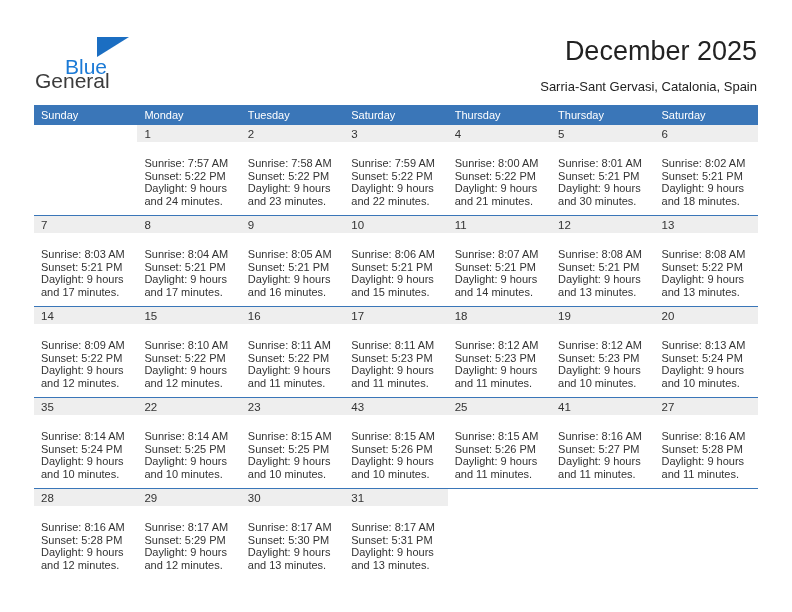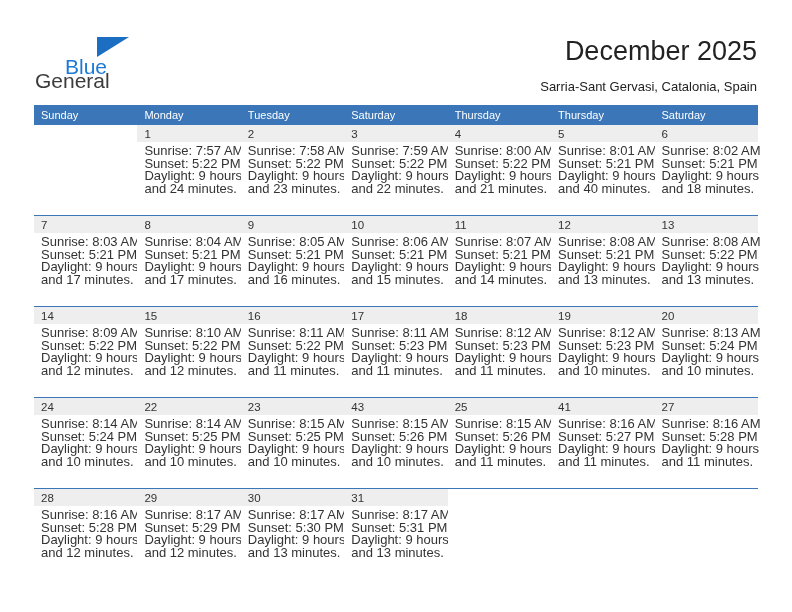--- a/index.html
+++ b/index.html
@@ -120,22 +120,22 @@
     height: 17px;
     padding: 1px 0 0 7px;
     font-size: 11.5px;
     color: #333333;
     line-height: 16px;
   }
   .cell-empty .daynum-bar {
     background: #ffffff;
   }
   .cell-body {
-    padding: 3px 6px 0 7px;
-    font-size: 13px;
+    padding: 15px 6px 0 7px;
+    font-size: 11px;
     line-height: 12.6px;
     color: #333333;
   }
   .cell-body div { white-space: nowrap; }
 </style>
 </head>
 <body>
 
 <div class="page">
 
@@ -220,21 +220,21 @@
               </div>
             </div>
           </td>
           <td>
             <div class="cell-inner">
               <div class="daynum-bar">5</div>
               <div class="cell-body">
                 <div>Sunrise: 8:01 AM</div>
                 <div>Sunset: 5:21 PM</div>
                 <div>Daylight: 9 hours</div>
-                <div>and 40 minutes.</div>
+                <div>and 30 minutes.</div>
               </div>
             </div>
           </td>
           <td>
             <div class="cell-inner">
               <div class="daynum-bar">6</div>
               <div class="cell-body">
                 <div>Sunrise: 8:02 AM</div>
                 <div>Sunset: 5:21 PM</div>
                 <div>Daylight: 9 hours</div>
@@ -397,21 +397,21 @@
                 <div>Sunset: 5:24 PM</div>
                 <div>Daylight: 9 hours</div>
                 <div>and 10 minutes.</div>
               </div>
             </div>
           </td>
         </tr>
         <tr class="weekrow">
           <td>
             <div class="cell-inner">
-              <div class="daynum-bar">24</div>
+              <div class="daynum-bar">35</div>
               <div class="cell-body">
                 <div>Sunrise: 8:14 AM</div>
                 <div>Sunset: 5:24 PM</div>
                 <div>Daylight: 9 hours</div>
                 <div>and 10 minutes.</div>
               </div>
             </div>
           </td>
           <td>
             <div class="cell-inner">

